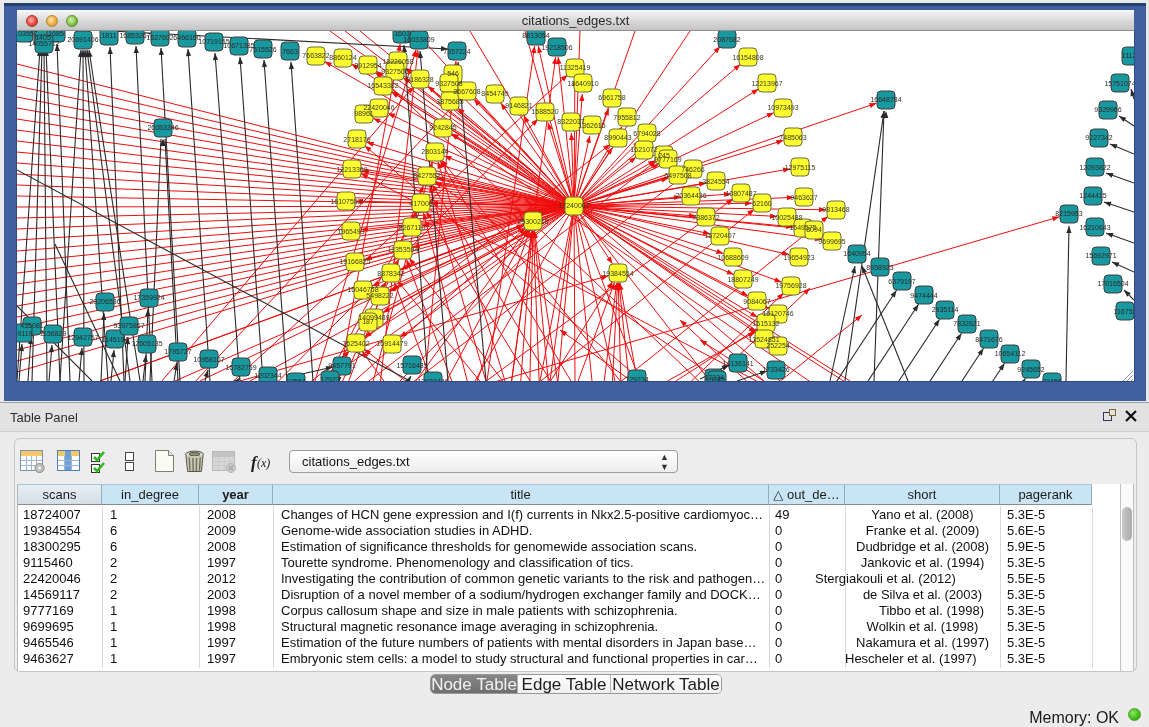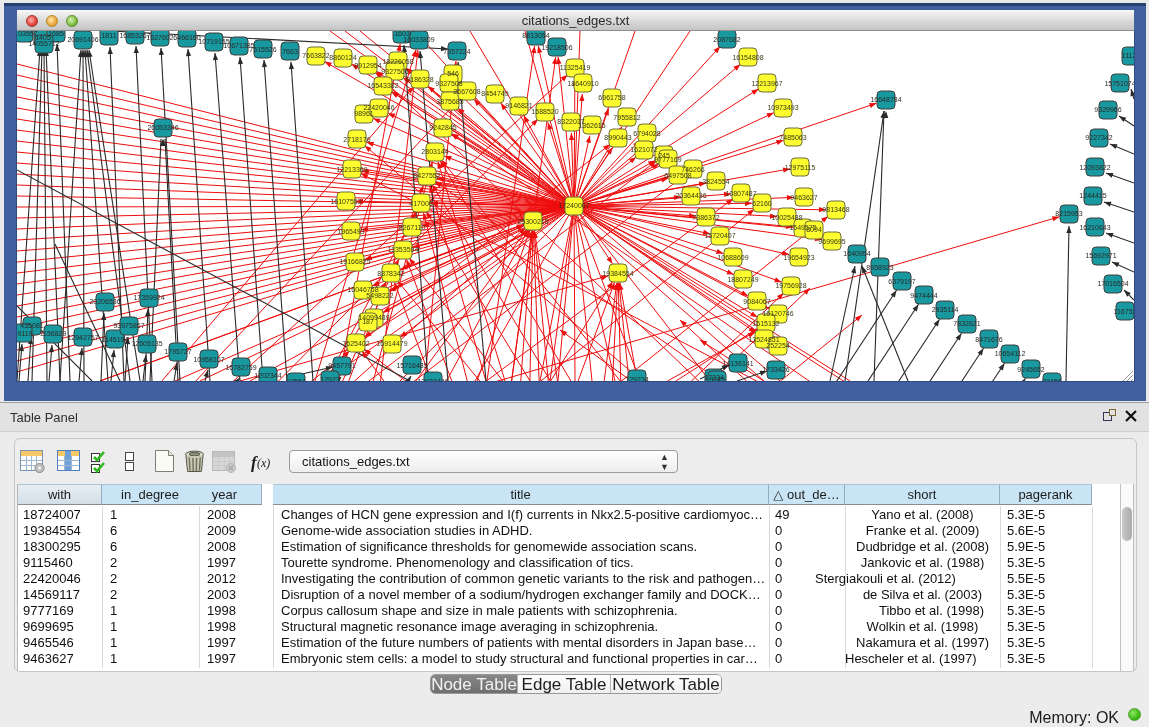--- a/index.html
+++ b/index.html
@@ -903,23 +903,23 @@
 <text x="233" y="22" font-family="Liberation Serif, serif" font-style="italic" font-weight="bold" font-size="17" fill="#1c1c1c">f</text>
 <text x="239" y="21" font-family="Liberation Serif, serif" font-style="italic" font-size="12" fill="#1c1c1c">(x)</text>
 </svg>
 
 <div class="combo">
     <div class="txt">citations_edges.txt</div>
     <div class="arr">▲<br>▼</div>
   </div>
 
 <div id="tablewrap"></div>
-<div class="hdr" style="left:18px;width:84px;background:linear-gradient(#e8eef3,#d3dfe8);">with</div>
+<div class="hdr" style="left:18px;width:84px;background:linear-gradient(#e8eef3,#d3dfe8);">scans</div>
 <div class="hdr" style="left:102px;width:97px;">in_degree</div>
-<div class="hdr" style="left:188px;width:74px;">year</div>
+<div class="hdr" style="left:199px;width:74px;font-weight:bold;">year</div>
 <div class="hdr" style="left:273px;width:496px;">title</div>
 <div class="hdr" style="left:769px;width:76px;">△ out_de…</div>
 <div class="hdr" style="left:845px;width:155px;">short</div>
 <div class="hdr" style="left:1000px;width:92px;">pagerank</div>
 <div class="cell" style="left:23px;top:507px;width:78px">18724007</div>
 <div class="cell" style="left:110px;top:507px;width:85px">1</div>
 <div class="cell" style="left:207px;top:507px;width:64px">2008</div>
 <div class="cell" style="left:281px;top:507px;width:487px">Changes of HCN gene expression and I(f) currents in Nkx2.5-positive cardiomyoc…</div>
 <div class="cell" style="left:775px;top:507px;width:68px">49</div>
 <div class="cell" style="left:845px;top:507px;width:155px;text-align:center">Yano et al. (2008)</div>
@@ -936,21 +936,21 @@
 <div class="cell" style="left:207px;top:539px;width:64px">2008</div>
 <div class="cell" style="left:281px;top:539px;width:487px">Estimation of significance thresholds for genomewide association scans.</div>
 <div class="cell" style="left:775px;top:539px;width:68px">0</div>
 <div class="cell" style="left:845px;top:539px;width:155px;text-align:center">Dudbridge et al. (2008)</div>
 <div class="cell" style="left:1007px;top:539px;width:85px">5.9E-5</div>
 <div class="cell" style="left:23px;top:555px;width:78px">9115460</div>
 <div class="cell" style="left:110px;top:555px;width:85px">2</div>
 <div class="cell" style="left:207px;top:555px;width:64px">1997</div>
 <div class="cell" style="left:281px;top:555px;width:487px">Tourette syndrome. Phenomenology and classification of tics.</div>
 <div class="cell" style="left:775px;top:555px;width:68px">0</div>
-<div class="cell" style="left:845px;top:555px;width:155px;text-align:center">Jankovic et al. (1988)</div>
+<div class="cell" style="left:845px;top:555px;width:155px;text-align:center">Jankovic et al. (1994)</div>
 <div class="cell" style="left:1007px;top:555px;width:85px">5.3E-5</div>
 <div class="cell" style="left:23px;top:571px;width:78px">22420046</div>
 <div class="cell" style="left:110px;top:571px;width:85px">2</div>
 <div class="cell" style="left:207px;top:571px;width:64px">2012</div>
 <div class="cell" style="left:281px;top:571px;width:487px">Investigating the contribution of common genetic variants to the risk and pathogen…</div>
 <div class="cell" style="left:775px;top:571px;width:68px">0</div>
 <div class="cell" style="left:815px;top:571px;width:155px;text-align:left">Stergiakouli et al. (2012)</div>
 <div class="cell" style="left:1007px;top:571px;width:85px">5.5E-5</div>
 <div class="cell" style="left:23px;top:587px;width:78px">14569117</div>
 <div class="cell" style="left:110px;top:587px;width:85px">2</div>

